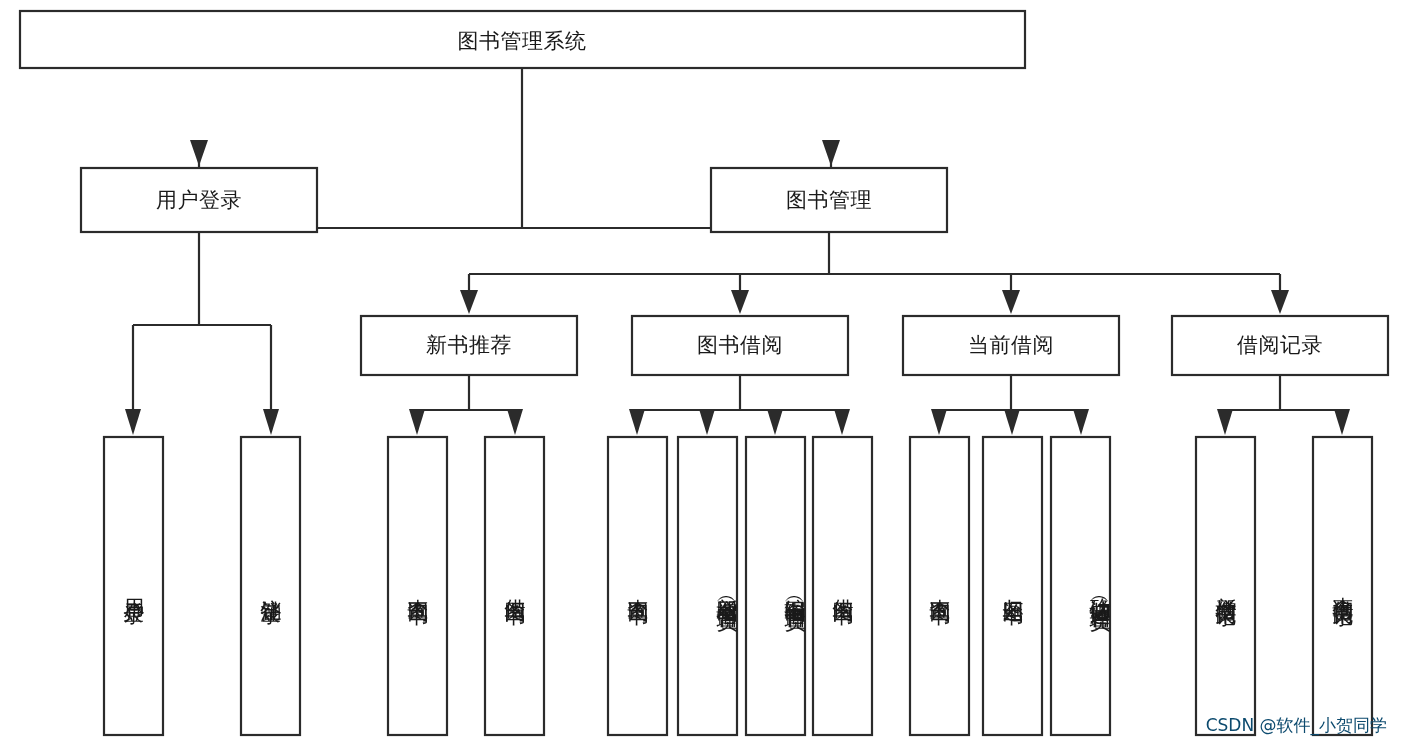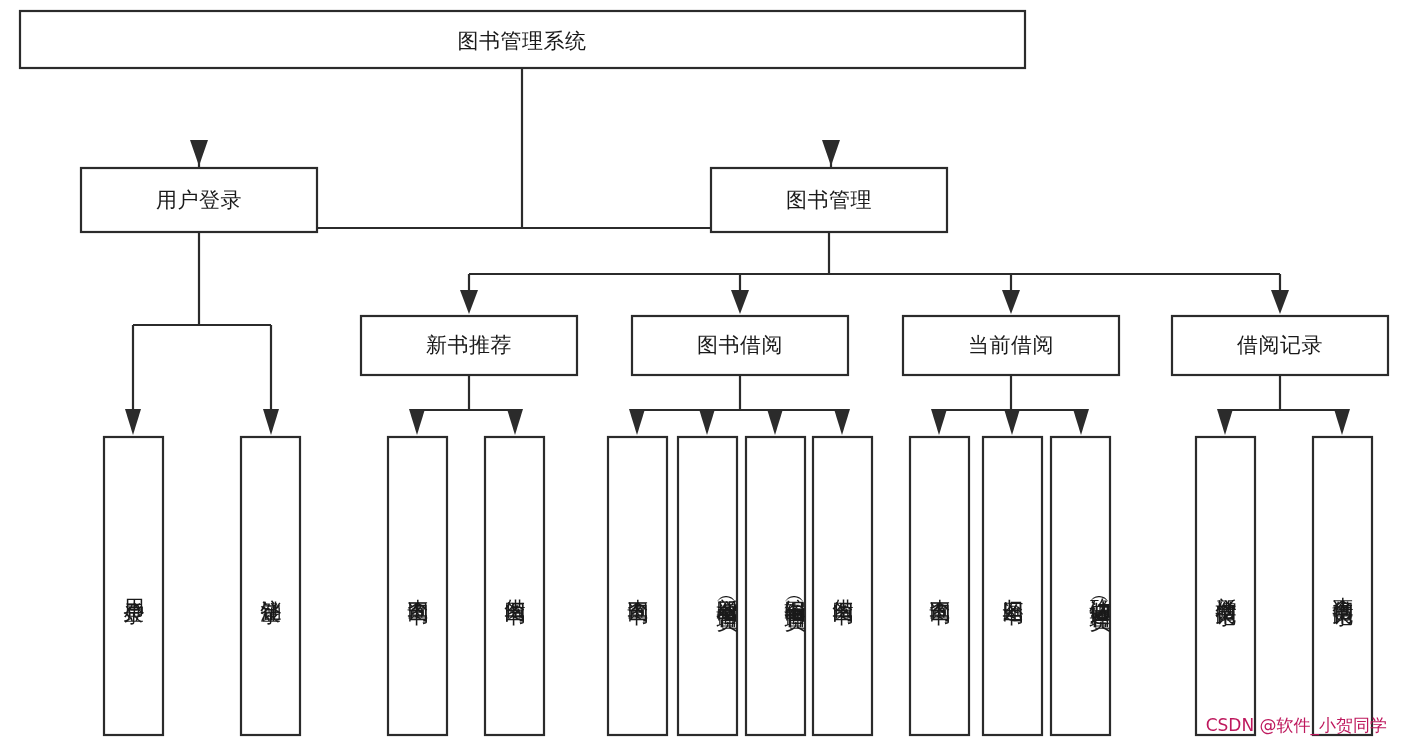--- a/index.html
+++ b/index.html
@@ -65,21 +65,21 @@
     text-align: center;
     white-space: nowrap;
     user-select: none;
   }
   .watermark {
     position: absolute;
     right: 18px;
     bottom: 10px;
     font-family: "DejaVu Sans", "Liberation Sans", sans-serif;
     font-size: 17px;
-    color: #be185d;
+    color: #0c4a6e;
     white-space: nowrap;
     user-select: none;
   }
 </style>
 </head>
 <body>
 
 <div id="diagram-root">
 
   <svg id="tree-svg" viewBox="0 0 1405 747">

